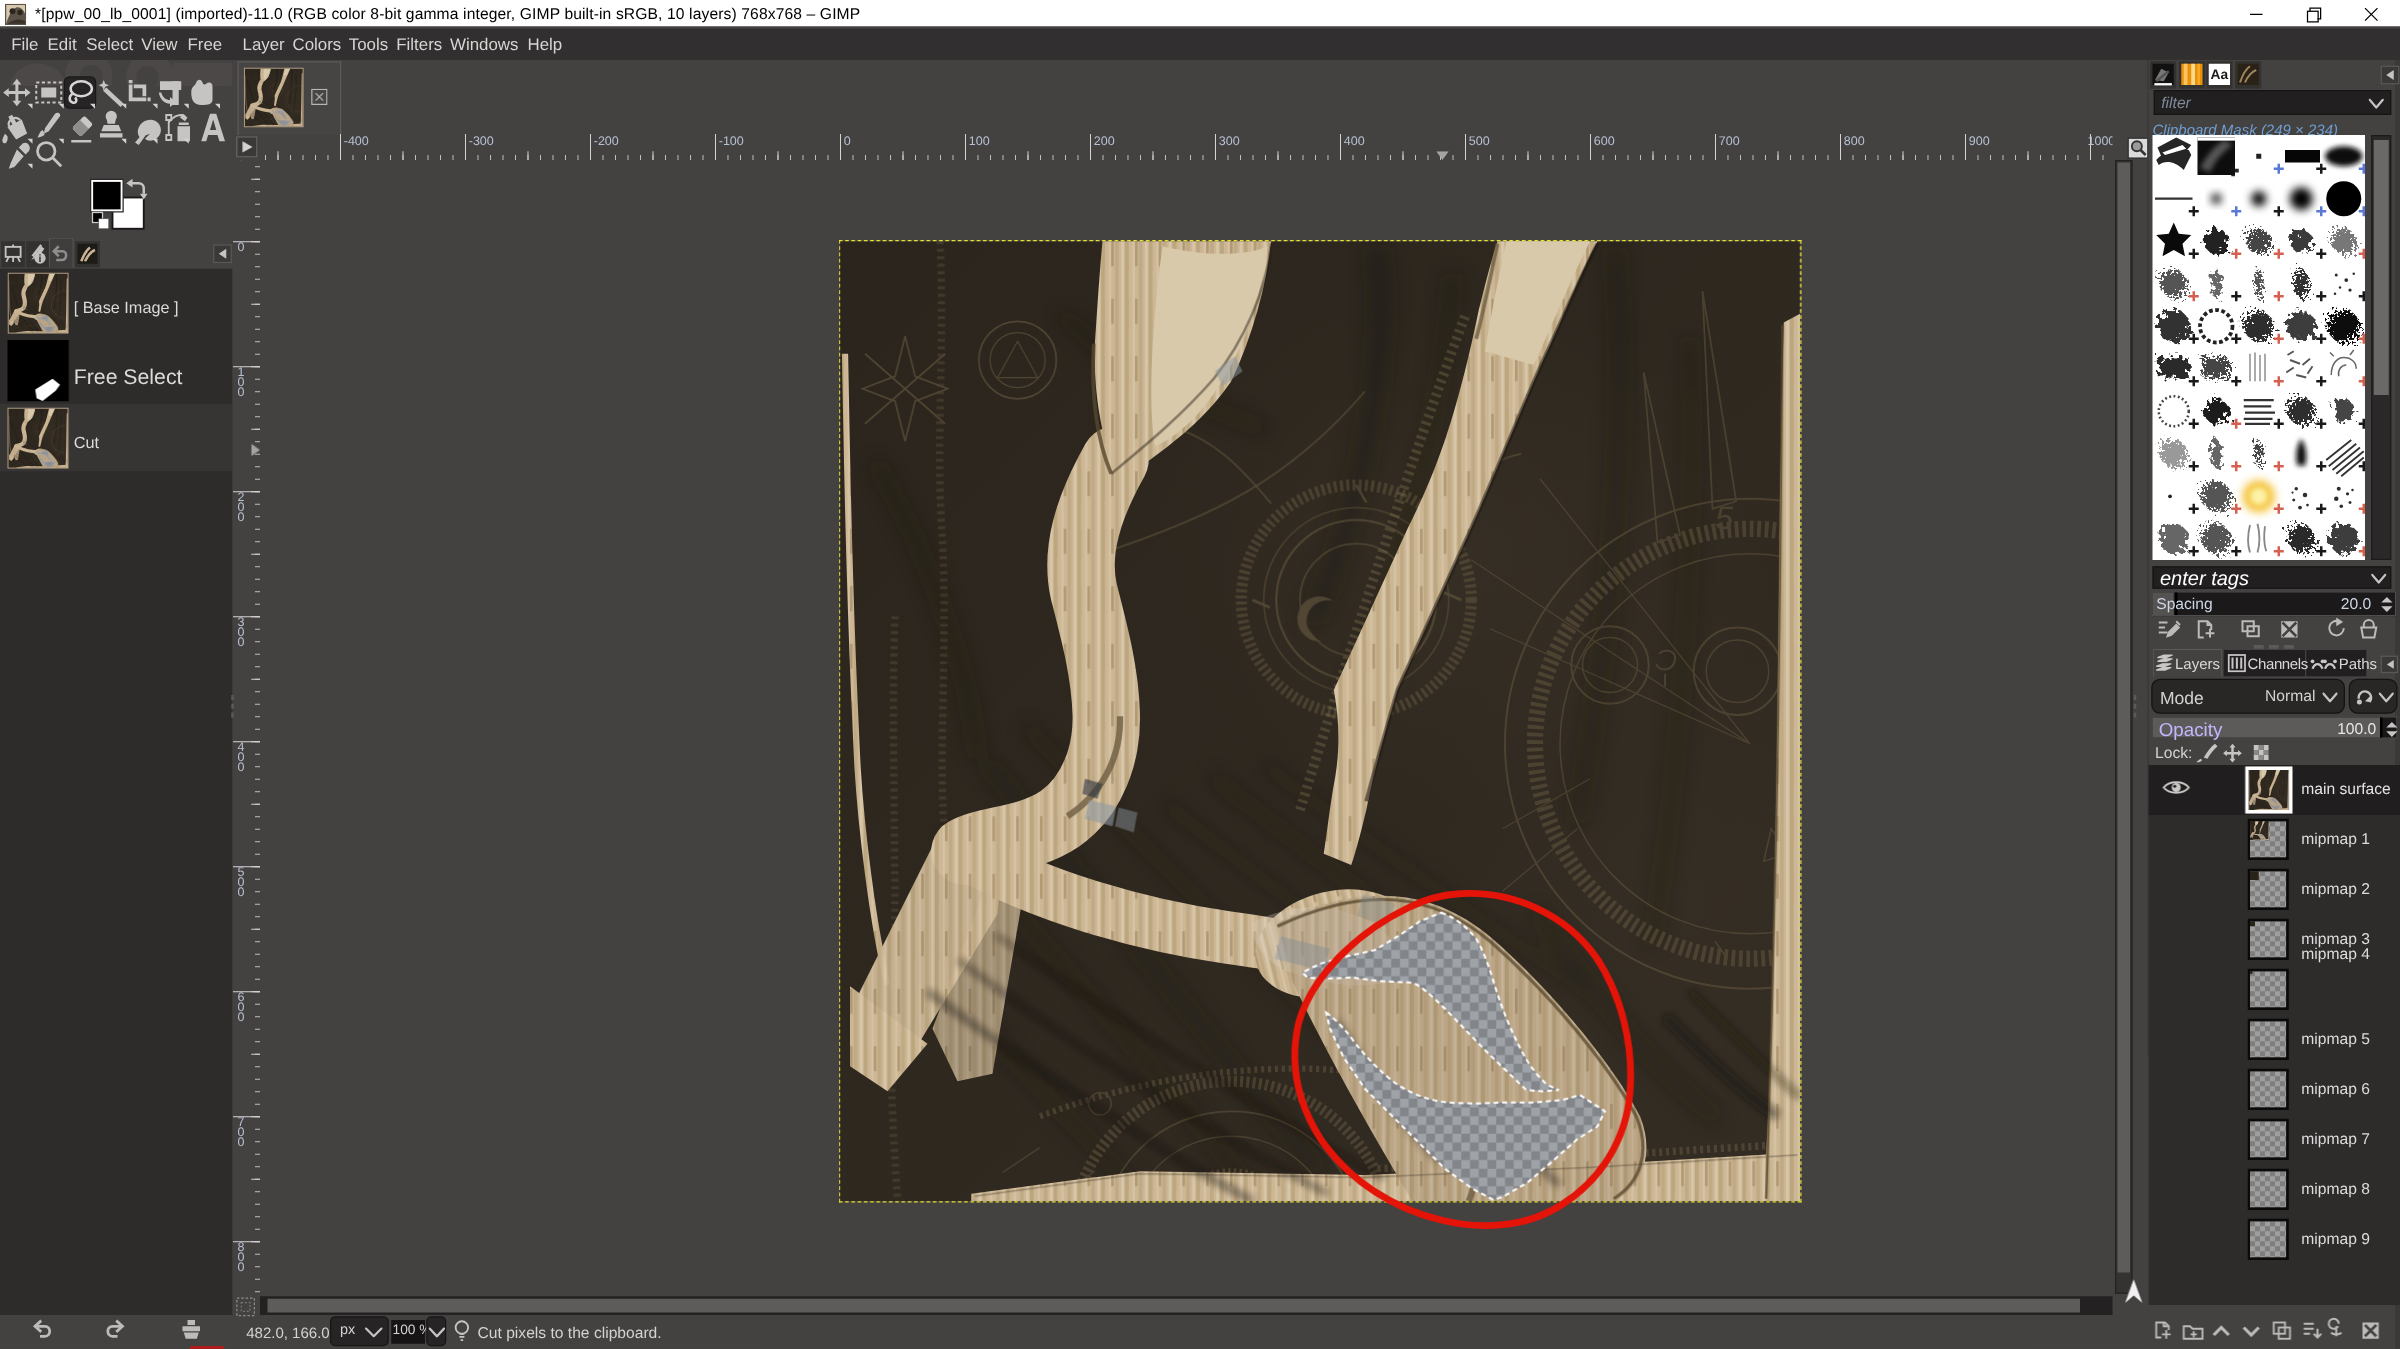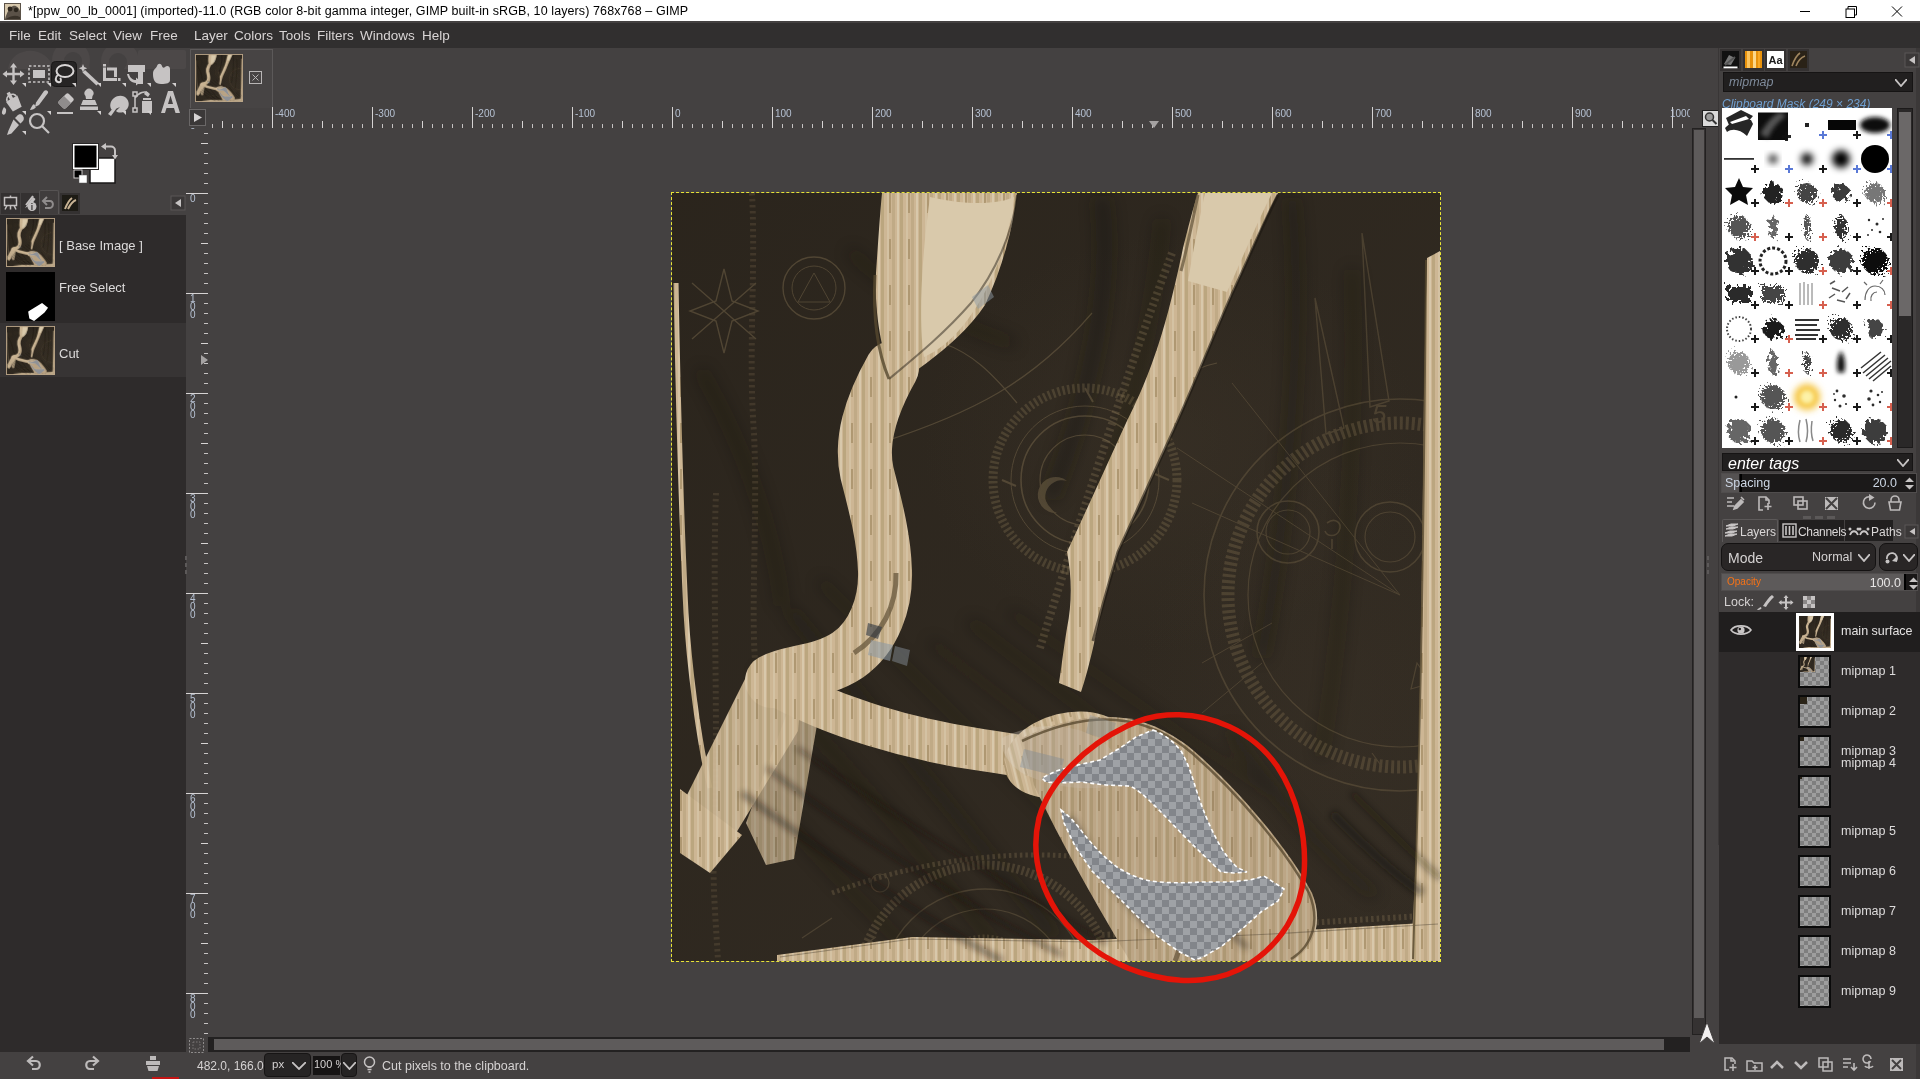--- a/index.html
+++ b/index.html
@@ -342,21 +342,21 @@
         <use href="#art" x="0.8" y="0.8" width="47.4" height="47.4"></use>
       </svg>
     <div class="abs" style="left:6px;top:224px;width:49px;height:49px;background:#000"><svg width="49" height="49" viewBox="0 0 49 49">
           <path d="M23,40 L36,32 L41,36 L38,40 L28,48 L24,46 Z M26,41 L36,34.5" fill="#fff" stroke="#fff" stroke-width="1.5"></path>
         </svg></div>
     <svg class="abs" style="left:6px;top:278px" width="49" height="49" viewBox="0 0 49 49">
         <rect width="49" height="49" fill="#b5a084"></rect>
         <use href="#art" x="0.8" y="0.8" width="47.4" height="47.4"></use>
       </svg>
     <div class="abs" style="left:59px;top:190px;font-size:13px;color:#dcdada">[ Base Image ]</div>
-    <div class="abs" style="left:59px;top:232px;font-size:13px;color:#dcdada">Free Select</div>
+    <div class="abs" style="left:59px;top:244px;font-size:17px;color:#dcdada">Free Select</div>
     <div class="abs" style="left:59px;top:298px;font-size:13px;color:#dcdada">Cut</div>
 
     <svg class="abs" style="left:0;top:1006px" width="186" height="22" viewBox="0 0 186 22">
       <g fill="none" stroke="#bdbaba" stroke-width="2.2">
         <path d="M29,7 h7 c5,0 5,8 0,8 h-4"></path>
           <path d="M33,2.5 l-5,4.5 5,4.5" fill="none"></path>
         <path d="M97,7 h-7 c-5,0 -5,8 0,8 h4"></path>
           <path d="M93,2.5 l5,4.5 -5,4.5" fill="none"></path>
       </g>
       <g fill="#bdbaba">
@@ -496,21 +496,21 @@
       <rect x="48" y="3" width="17" height="17" fill="#fff"></rect>
       <text x="56.5" y="15.5" font-size="11" fill="#1a1a1a" text-anchor="middle" font-weight="bold">Aa</text>
       <rect x="69" y="1" width="21" height="22" fill="#343131"></rect>
       <rect x="71" y="3" width="17" height="17" fill="#2a2217"></rect>
       <path d="M73,18 c2,-6 5,-11 8,-13 m-4,13 c2,-5 6,-9 9,-10" stroke="#a0865f" stroke-width="1.6" fill="none"></path>
       <rect x="186" y="5" width="14" height="14" fill="#3b3838" stroke="#5a5757"></rect>
       <path d="M196,8 v8 l-6,-4 Z" fill="#c6c3c3"></path>
     </svg>
 
     <div class="abs inset" style="left:4px;top:24px;width:190px;height:20px"></div>
-    <div class="abs" style="left:10px;top:27px;font-style:italic;font-size:12.5px;color:#7f8b9b">mipmap</div>
+    <div class="abs" style="left:10px;top:27px;font-style:italic;font-size:12.5px;color:#7f8b9b">filter</div>
     <svg class="abs" style="left:176px;top:31px" width="12" height="8">
         <path d="M0,0 L6,7 L12,0" fill="none" stroke="#c6c3c3" stroke-width="1.8"></path>
       </svg>
 
     <div class="abs" style="left:3px;top:49px;font-style:italic;font-size:12px;color:#6f9fd0">Clipboard Mask (249 × 234)</div>
 
     <div class="abs" style="left:3px;top:60px;width:170px;height:340px;background:#fff"></div>
     <svg class="abs" style="left:3px;top:60px" width="170" height="340" viewBox="0 0 170 340">
       <defs>
         <filter id="soft1" x="-60%" y="-60%" width="220%" height="220%">
@@ -852,21 +852,21 @@
         <path d="M13,9 l1,5 -5,-1 Z" fill="#c6c3c3"></path>
         <circle cx="4.5" cy="13.5" r="2" fill="#c6c3c3"></circle>
       </svg>
     <svg class="abs" style="left:184px;top:506px" width="12" height="8">
         <path d="M0,0 L6,7 L12,0" fill="none" stroke="#c6c3c3" stroke-width="1.8"></path>
       </svg>
 
     <div class="abs" style="left:2px;top:525px;width:197px;height:18px;background:#191717;border:1px solid #504d4d"></div>
     <div class="abs" style="left:3px;top:526px;width:182px;height:16px;background:#5d5a5a"></div>
     <div class="abs" style="left:185px;top:526px;width:2px;height:16px;background:#000"></div>
-    <div class="abs" style="left:8px;top:528px;font-size:10px;color:#f97316">Opacity</div>
+    <div class="abs" style="left:8px;top:528px;font-size:15px;color:#c4b5fd">Opacity</div>
     <div class="abs" style="left:148px;top:528px;width:34px;text-align:right;font-size:12.5px;color:#e8e6e6">100.0</div>
     <svg class="abs" style="left:189px;top:529px" width="11" height="13">
         <path d="M1,5 L5.5,0.5 L10,5 Z M1,8 L5.5,12.5 L10,8 Z" fill="#c6c3c3"></path>
       </svg>
 
     <div class="abs" style="left:5px;top:547px;font-size:12.5px;color:#d5d2d2">Lock:</div>
     <svg class="abs" style="left:36px;top:546px" width="60" height="16" viewBox="0 0 60 16">
       <path d="M8,12 c3,-5 6,-9 9,-11 l2,2 c-3,3 -6,6 -8,10 Z M6,13 c-1.5,0.5 -3,1.5 -4,3 c1.5,0 3.5,-0.5 4.5,-1.5 Z" fill="#c6c3c3"></path>
       <path d="M31,1 l2.5,3 h-1.5 v3.5 h3.5 v-1.5 l3,2.5 -3,2.5 v-1.5 h-3.5 v3.5 h1.5 l-2.5,3 -2.5,-3 h1.5 v-3.5 h-3.5 v1.5 l-3,-2.5 3,-2.5 v1.5 h3.5 v-3.5 h-1.5 Z" fill="#c6c3c3"></path>
       <g fill="#c6c3c3">

